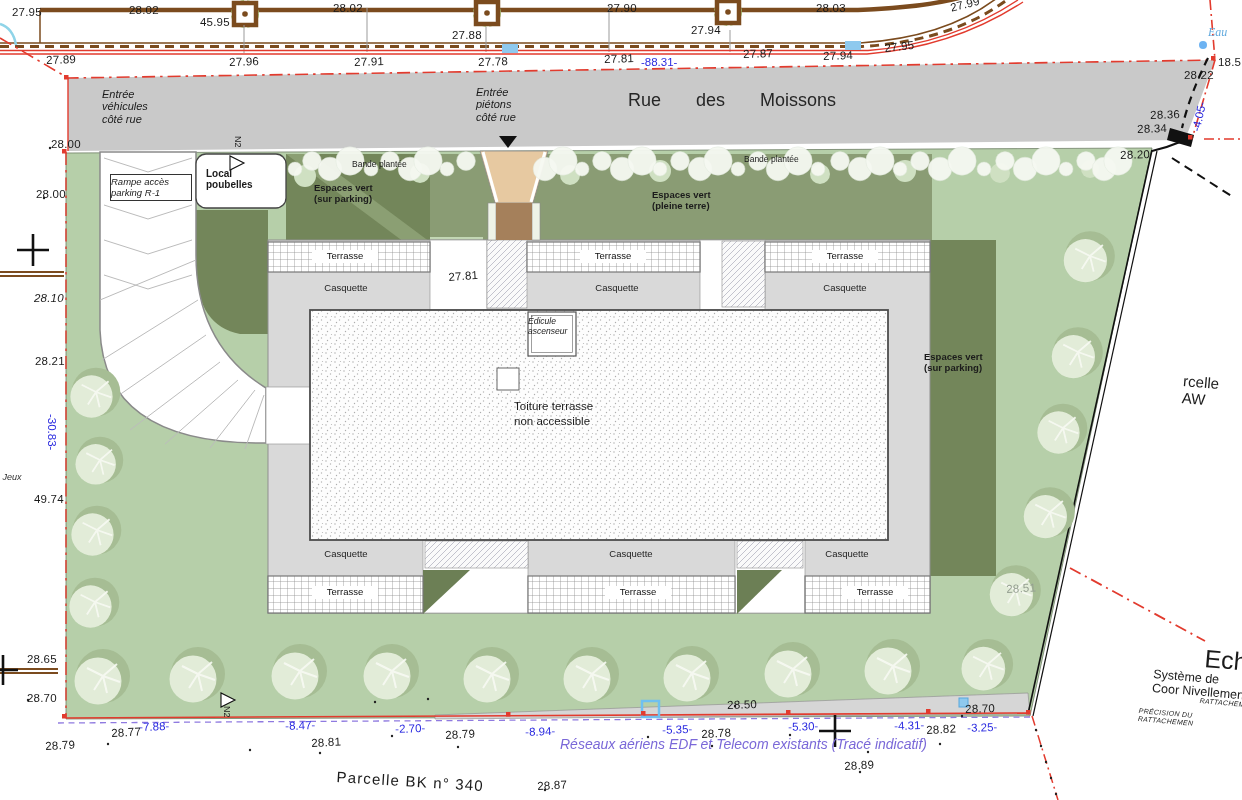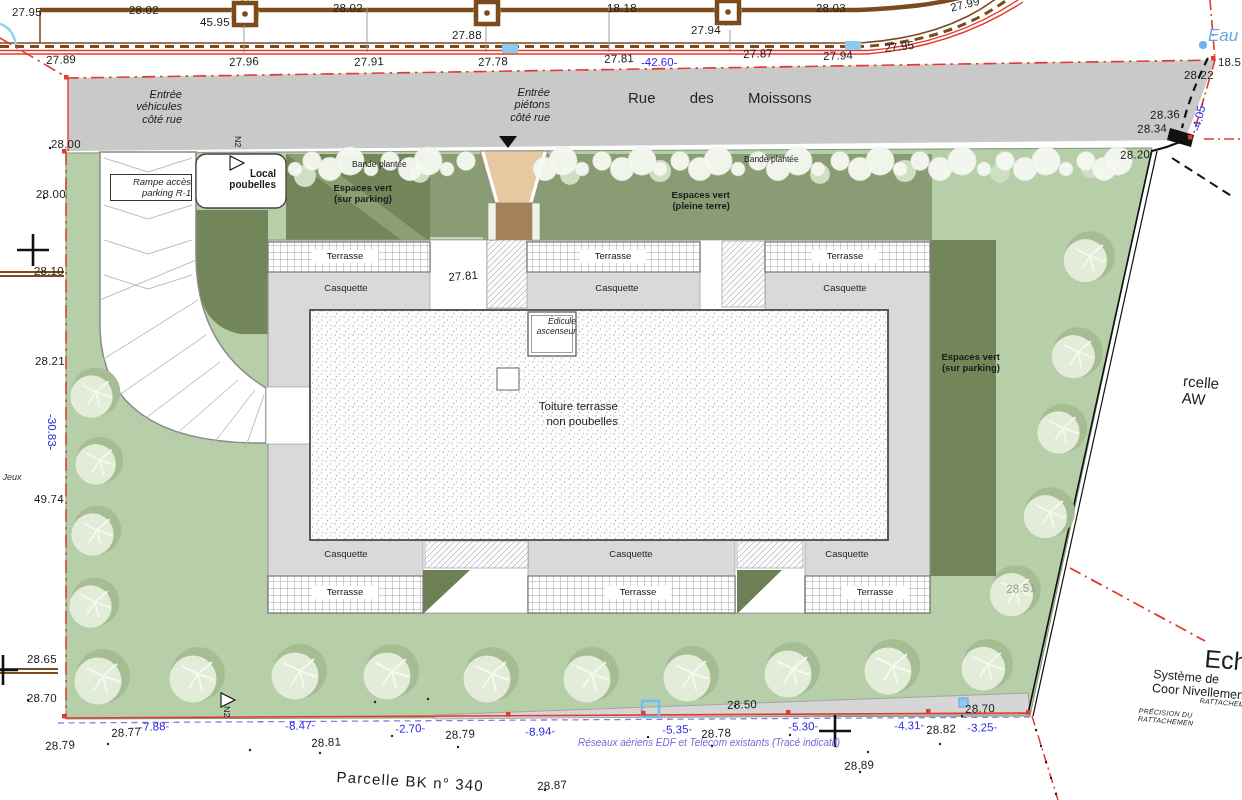--- a/index.html
+++ b/index.html
@@ -7,21 +7,21 @@
   #stage{position:relative;width:1242px;height:800px;}
   #planSvg{position:absolute;left:0;top:0;}
   #labels{position:absolute;left:0;top:0;width:1242px;height:800px;}
   .lbl{position:absolute;white-space:pre-line;transform-origin:0 0;color:#1b1b1b;line-height:1.12;}
   .elev{font-size:11.5px;letter-spacing:.2px;}
   .dim{font-size:11.5px;color:#2b2be0;}
   .terr{font-size:9.5px;width:66px;text-align:center;background:#ffffff;padding:1px 0;color:#111;}
   .casq{font-size:9.5px;width:60px;text-align:center;color:#222;}
   .ital{font-style:italic;}
   .bold{font-weight:bold;}
-  .ctr{text-align:right;}
+  .ctr{text-align:left;}
 </style>
 </head>
 <body>
 
 <div id="stage">
 <svg id="planSvg" width="1242" height="800" viewBox="0 0 1242 800">
   <defs>
     <pattern id="pGrid" width="7" height="7" patternUnits="userSpaceOnUse">
       <rect width="7" height="7" fill="#ffffff"></rect>
       <path d="M0 0H7M0 0V7" stroke="#8f8f8f" stroke-width="0.8" fill="none"></path>
@@ -301,97 +301,97 @@
         <rect x="506" y="712" width="4.5" height="4.5" fill="#e23b2e"></rect>
         <rect x="641" y="711" width="4.5" height="4.5" fill="#e23b2e"></rect>
         <rect x="786" y="710" width="4.5" height="4.5" fill="#e23b2e"></rect>
         <rect x="926" y="709" width="4.5" height="4.5" fill="#e23b2e"></rect>
         <rect x="1026" y="710" width="4.5" height="4.5" fill="#e23b2e"></rect>
         <rect x="62" y="149" width="4.5" height="4.5" fill="#e23b2e"></rect>
       </g>
 </svg>
 
 <div id="labels">
-  <span class="lbl" style="left:628px;top:90px;font-size:15px;word-spacing:30px;color:#262626;">Rue des Moissons</span>
+  <span class="lbl" style="left:628px;top:90px;font-size:18px;word-spacing:30px;color:#262626;">Rue des Moissons</span>
   <span class="lbl ital ctr" style="left:102px;top:88px;width:80px;font-size:11px;">Entrée
 véhicules
 côté rue</span>
   <span class="lbl ital ctr" style="left:476px;top:86px;width:74px;font-size:11px;">Entrée
 piétons
 côté rue</span>
   <span class="lbl ital ctr" style="left:110px;top:174px;width:80px;font-size:9.5px;border:1px solid #333;background:#fff;padding:2px 0;">Rampe accès
 parking R-1</span>
   <span class="lbl bold ctr" style="left:206px;top:168px;width:70px;font-size:10px;">Local
 poubelles</span>
   <span class="lbl bold ctr" style="left:314px;top:183px;width:78px;font-size:9.5px;">Espaces vert
 (sur parking)</span>
   <span class="lbl bold ctr" style="left:652px;top:190px;width:78px;font-size:9.5px;">Espaces vert
 (pleine terre)</span>
   <span class="lbl bold ctr" style="left:924px;top:352px;width:76px;font-size:9.5px;">Espaces vert
 (sur parking)</span>
   <span class="lbl" style="left:352px;top:160px;font-size:8.5px;">Bande plantée</span>
   <span class="lbl" style="left:744px;top:155px;font-size:8.5px;">Bande plantée</span>
   <span class="lbl ctr" style="left:514px;top:399px;width:104px;font-size:11.5px;line-height:15px;">Toiture terrasse
-non poubelles</span>
+non accessible</span>
   <span class="lbl ital ctr" style="left:528px;top:317px;width:48px;font-size:8.5px;line-height:9.5px;">Édicule
 ascenseur</span>
   <span class="lbl ital" style="left:-5px;top:472px;font-size:9px;color:#333;">e Jeux</span>
   <span class="lbl" style="left:337px;top:769px;font-size:15px;letter-spacing:1.2px;transform:rotate(3.5deg);">Parcelle BK n° 340</span>
   <span class="lbl" style="left:1184px;top:373px;font-size:15px;transform:rotate(5deg);">rcelle AW</span>
-  <span class="lbl ital" style="left:578px;top:737px;font-size:10px;color:#7a68d8;font-style:italic;">Réseaux aériens EDF et Telecom existants (Tracé indicatif)</span>
-  <span class="lbl ital" style="left:1208px;top:26px;font-size:17px;color:#62aade;">Eau</span>
+  <span class="lbl ital" style="left:560px;top:737px;font-size:14px;color:#7a68d8;font-style:italic;">Réseaux aériens EDF et Telecom existants (Tracé indicatif)</span>
+  <span class="lbl ital" style="left:1208px;top:26px;font-size:12px;color:#62aade;font-family:Liberation Serif, serif;">Eau</span>
   <span class="lbl" style="left:243px;top:136px;font-size:9px;transform:rotate(90deg);">N2</span>
   <span class="lbl" style="left:232px;top:706px;font-size:9px;transform:rotate(90deg);">N2</span>
   <span class="lbl" style="left:1206px;top:644px;font-size:25px;transform:rotate(5deg);">Ech</span>
   <span class="lbl" style="left:1154px;top:667px;font-size:12.5px;transform:rotate(5deg);">Système de Coor</span>
   <span class="lbl" style="left:1183px;top:683px;font-size:12.5px;transform:rotate(5deg);">Nivellemen</span>
   <span class="lbl ital" style="left:1200px;top:697px;font-size:7px;transform:rotate(5deg);letter-spacing:.3px;">RATTACHEMEN</span>
   <span class="lbl ital" style="left:1139px;top:707px;font-size:7px;transform:rotate(5deg);letter-spacing:.3px;">PRÉCISION DU RATTACHEMEN</span>
 <span class="lbl elev" style="left: 12px; top: 6px;">27.95</span>
       <span class="lbl elev" style="left: 129px; top: 4px;">28.02</span>
       <span class="lbl elev" style="left: 200px; top: 16px;">45.95</span>
       <span class="lbl elev" style="left: 333px; top: 2px;">28.02</span>
       <span class="lbl elev" style="left: 452px; top: 29px;">27.88</span>
-      <span class="lbl elev" style="left: 607px; top: 2px;">18.18</span>
+      <span class="lbl elev" style="left: 607px; top: 2px;">27.90</span>
       <span class="lbl elev" style="left: 691px; top: 24px;">27.94</span>
       <span class="lbl elev" style="left: 816px; top: 2px;">28.03</span>
       <span class="lbl elev" style="left: 949px; top: 2px; transform: rotate(-14deg);">27.99</span>
       <span class="lbl elev" style="left: 46px; top: 54px; transform: rotate(-2deg);">27.89</span>
       <span class="lbl elev" style="left: 229px; top: 56px; transform: rotate(-2deg);">27.96</span>
       <span class="lbl elev" style="left: 354px; top: 56px; transform: rotate(-2deg);">27.91</span>
       <span class="lbl elev" style="left: 478px; top: 56px; transform: rotate(-2deg);">27.78</span>
       <span class="lbl elev" style="left: 604px; top: 53px; transform: rotate(-2deg);">27.81</span>
       <span class="lbl elev" style="left: 743px; top: 48px; transform: rotate(-2deg);">27.87</span>
       <span class="lbl elev" style="left: 823px; top: 50px; transform: rotate(-2deg);">27.94</span>
       <span class="lbl elev" style="left: 884px; top: 42px; transform: rotate(-6deg);">27.95</span>
       <span class="lbl elev" style="left: 1184px; top: 25px; margin-top: 44px;">28.22</span>
       <span class="lbl elev" style="left: 1218px; top: 56px;">18.5</span>
       <span class="lbl elev" style="left: 1150px; top: 109px; transform: rotate(-2deg);">28.36</span>
       <span class="lbl elev" style="left: 1137px; top: 123px; transform: rotate(-2deg);">28.34</span>
       <span class="lbl elev" style="left: 1120px; top: 149px; transform: rotate(-2deg);">28.20</span>
       <span class="lbl elev" style="left: 51px; top: 138px;">28.00</span>
       <span class="lbl elev" style="left: 36px; top: 188px;">28.00</span>
-      <span class="lbl elev" style="left: 34px; top: 265px;">28.10</span>
+      <span class="lbl elev" style="left: 34px; top: 292px; font-style: italic;">28.10</span>
       <span class="lbl elev" style="left: 35px; top: 355px;">28.21</span>
       <span class="lbl elev" style="left: 34px; top: 493px;">49.74</span>
       <span class="lbl elev" style="left: 27px; top: 653px;">28.65</span>
       <span class="lbl elev" style="left: 27px; top: 692px;">28.70</span>
       <span class="lbl elev" style="left: 45px; top: 740px; transform: rotate(-3deg);">28.79</span>
       <span class="lbl elev" style="left: 111px; top: 727px; transform: rotate(-3deg);">28.77</span>
       <span class="lbl elev" style="left: 311px; top: 737px; transform: rotate(-3deg);">28.81</span>
       <span class="lbl elev" style="left: 445px; top: 729px; transform: rotate(-3deg);">28.79</span>
       <span class="lbl elev" style="left: 701px; top: 728px; transform: rotate(-3deg);">28.78</span>
       <span class="lbl elev" style="left: 727px; top: 699px; transform: rotate(-2deg);">28.50</span>
       <span class="lbl elev" style="left: 926px; top: 724px; transform: rotate(-3deg);">28.82</span>
       <span class="lbl elev" style="left: 965px; top: 703px; transform: rotate(-2deg);">28.70</span>
       <span class="lbl elev" style="left: 844px; top: 760px; transform: rotate(-3deg);">28.89</span>
       <span class="lbl elev" style="left: 537px; top: 780px; transform: rotate(-3deg);">28.87</span>
       <span class="lbl elev" style="left: 448px; top: 271px; transform: rotate(-4deg);">27.81</span>
       <span class="lbl elev" style="left: 1006px; top: 583px; transform: rotate(-3deg); color: rgb(150, 160, 146);">28.51</span>
-      <span class="lbl dim" style="left: 641px; top: 56px;">-42.60-</span>
+      <span class="lbl dim" style="left: 641px; top: 56px;">-88.31-</span>
       <span class="lbl dim" style="left: 1190px; top: 130px; transform: rotate(-78deg);">-4.05-</span>
       <span class="lbl dim" style="left: 58px; top: 414px; transform: rotate(90deg);">-30.83-</span>
       <span class="lbl dim" style="left: 139px; top: 721px; transform: rotate(-2deg);">-7.88-</span>
       <span class="lbl dim" style="left: 285px; top: 720px; transform: rotate(-2deg);">-8.47-</span>
       <span class="lbl dim" style="left: 395px; top: 723px; transform: rotate(-2deg);">-2.70-</span>
       <span class="lbl dim" style="left: 525px; top: 726px; transform: rotate(-2deg);">-8.94-</span>
       <span class="lbl dim" style="left: 662px; top: 724px; transform: rotate(-2deg);">-5.35-</span>
       <span class="lbl dim" style="left: 788px; top: 721px; transform: rotate(-2deg);">-5.30-</span>
       <span class="lbl dim" style="left: 894px; top: 720px; transform: rotate(-2deg);">-4.31-</span>
       <span class="lbl dim" style="left: 967px; top: 722px; transform: rotate(-2deg);">-3.25-</span>

